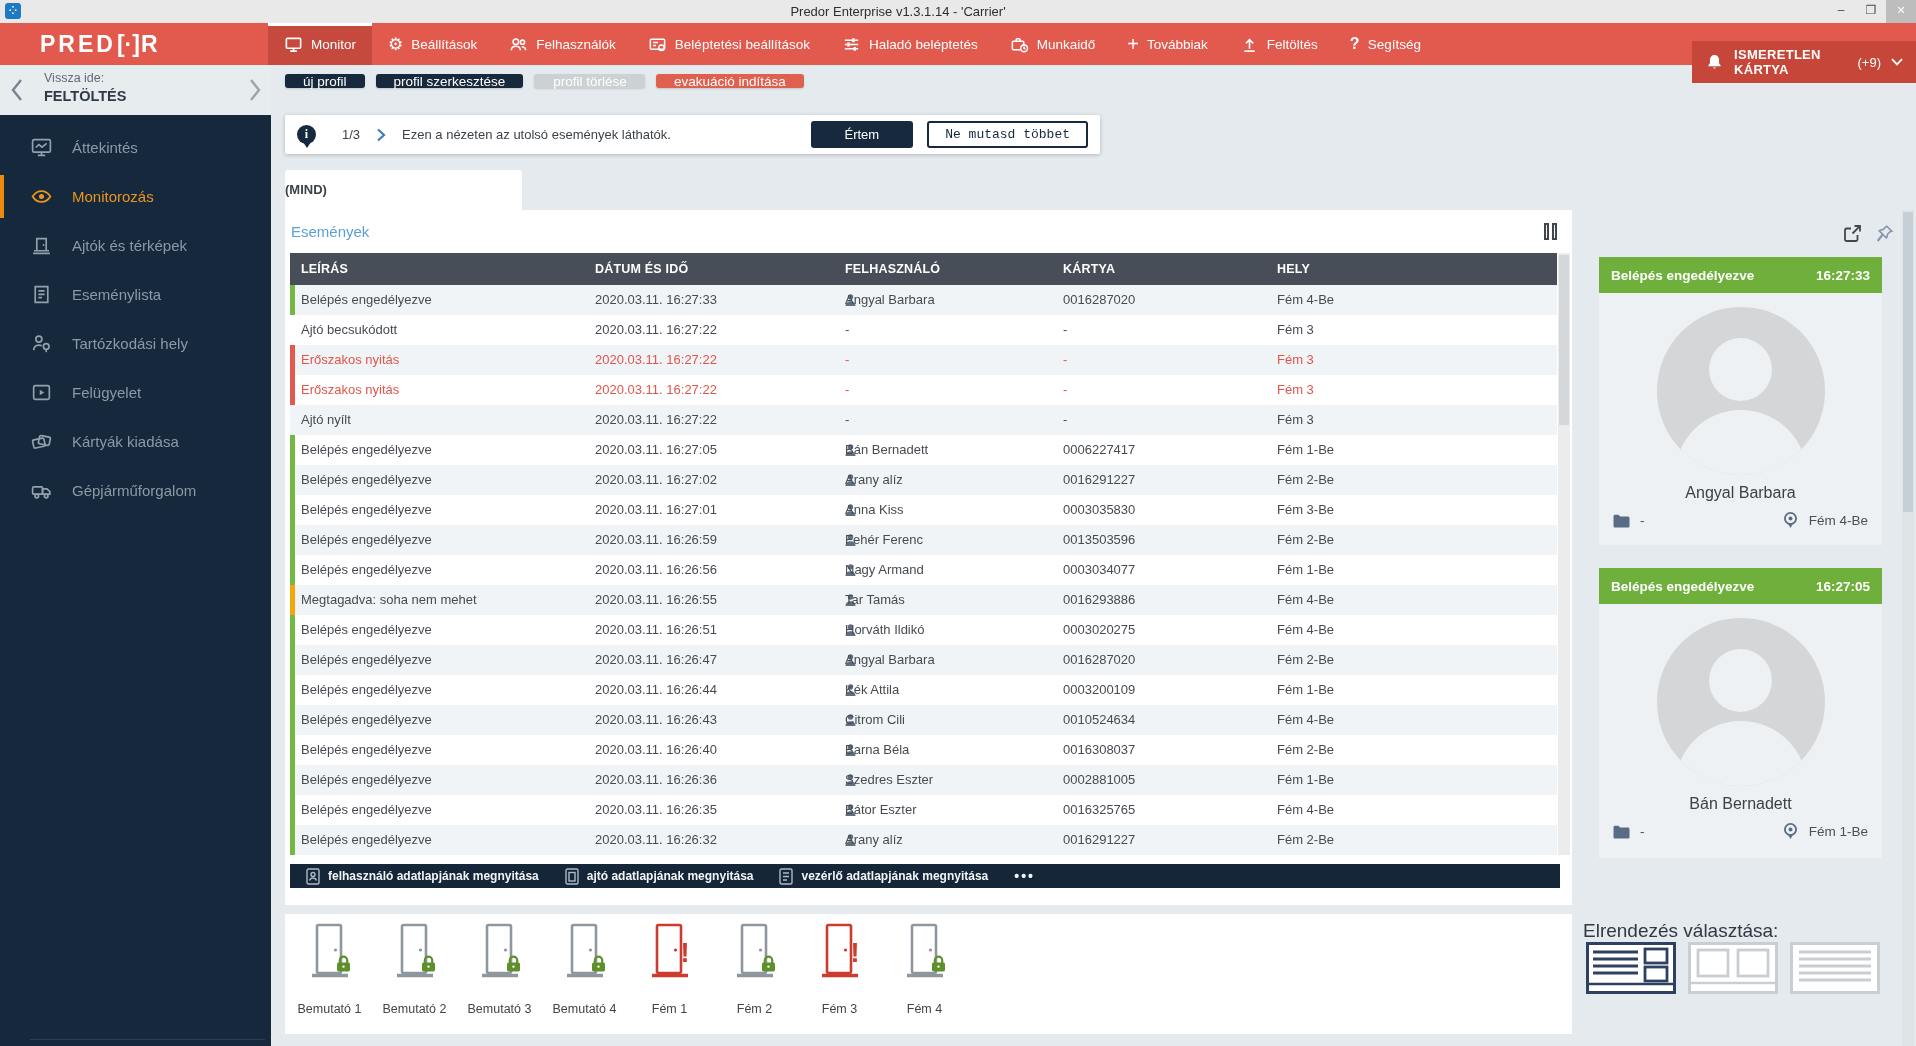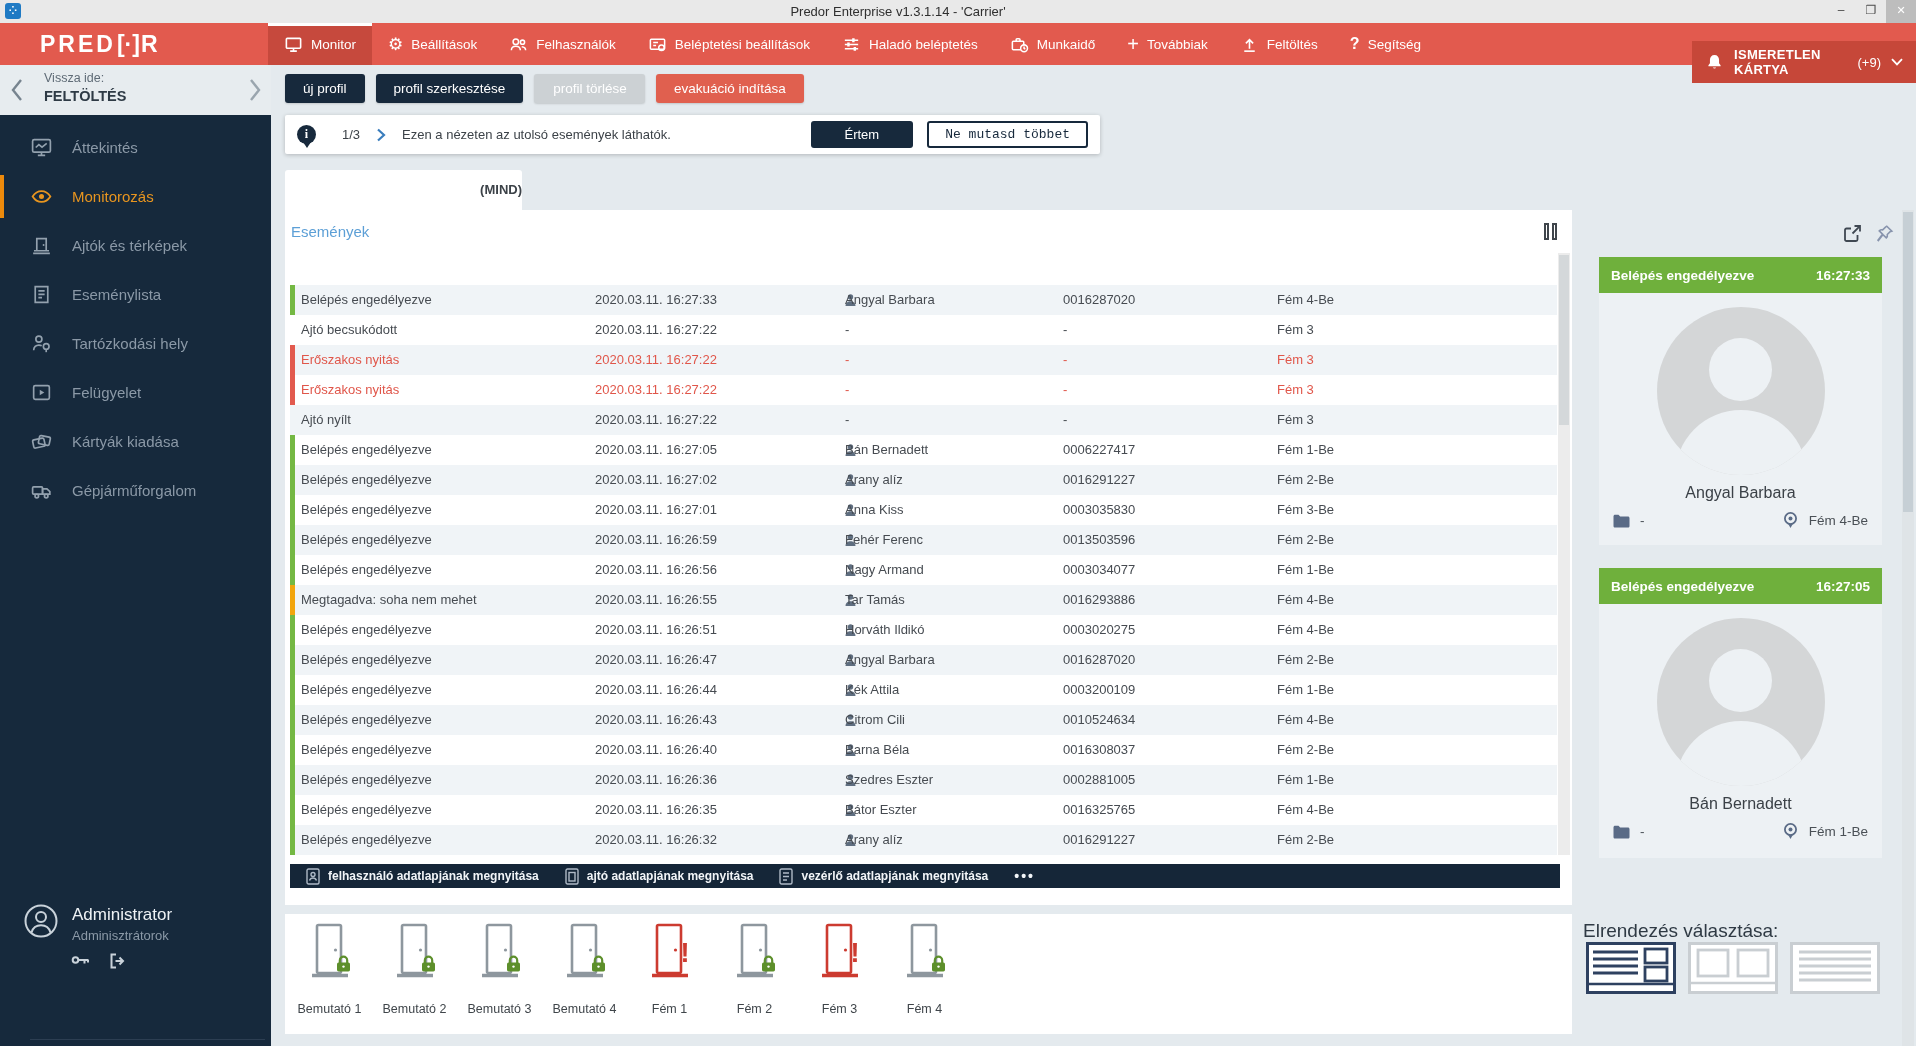--- a/index.html
+++ b/index.html
@@ -49,41 +49,41 @@
   .user-block { position:absolute; left:0; top:830px; width:271px; height:110px; }
   .user-name { position:absolute; left:72px; top:10px; font-size:17px; color:#eef2f5; }
   .user-role { position:absolute; left:72px; top:33px; font-size:13px; color:#8b99a7; }
   .user-avatar { position:absolute; left:23px; top:8px; }
   .user-actions { position:absolute; left:71px; top:58px; display:flex; gap:18px; }
   .side-divider { position:absolute; left:30px; top:974px; width:235px; height:1px; background:#2c3e52; }
   .clock-block { position:absolute; left:0; top:983px; width:271px; }
 
   
   .toolbar { position:absolute; left:285px; top:74px; display:flex; gap:11px; }
-  .tbtn { height:29px; border:none; border-radius:3px; padding:0 18px; font-size:13.5px; color:#fff;
+  .tbtn { height:14px; border:none; border-radius:3px; padding:0 18px; font-size:13.5px; color:#fff;
           font-family:inherit; box-shadow:0 1px 2px rgba(0,0,0,.15); }
   .tbtn.dark { background:#17293c; }
   .tbtn.disabled { background:#ccd1d4;padding-left:19px; }
   .tbtn.danger { background:#e0604f; }
 
   
   .banner { position:absolute; left:285px; top:115px; width:815px; height:39px; background:#fff; border-radius:2px;
             box-shadow:0 1px 4px rgba(0,0,0,.22); display:flex; align-items:center; padding:0 12px; }
   .info-pin { width:19px; height:19px; background:#17293c; border-radius:50%; color:#fff; font-size:12px; font-weight:700;
               text-align:center; line-height:19px; position:relative; margin-right:26px; font-family:"Liberation Serif",serif; }
   .info-pin::after { content:""; position:absolute; left:6px; top:17px; border:4px solid transparent; border-top:6px solid #17293c; }
   .banner-step { font-size:13px; color:#3c4248; margin-right:16px; }
   .banner-msg { font-size:13px; color:#3c4248; margin-left:16px; }
   .banner-buttons { margin-left:auto; display:flex; gap:14px; }
   .bbtn-ok { height:27px; padding:0 34px; background:#17293c; color:#fff; border:none; border-radius:3px; font-size:13px; font-family:inherit; }
   .bbtn-no { height:27px; padding:0 16px; background:#fff; color:#17293c; border:2px solid #17293c; border-radius:3px; font-size:13px; font-family:Liberation Mono, monospace; }
 
   
   .tab { position:absolute; left:285px; top:170px; width:237px; height:40px; background:#fff; border-radius:3px 3px 0 0;
-         text-align:right; line-height:40px; font-size:13px; font-weight:700; color:#3c4248; }
+         text-align:left; line-height:40px; font-size:13px; font-weight:700; color:#3c4248; }
   .panel { position:absolute; left:285px; top:210px; width:1287px; height:695px; background:#fff; }
   .events-title { position:absolute; left:6px; top:13px; font-size:15px; color:#5c9fd6; }
   .pause-icon { position:absolute; right:12px; top:13px; width:16px; height:17px; display:flex; gap:3px; }
   .pause-icon i { width:5px; height:17px; border:2px solid #3f454b; }
   .thead { position:absolute; left:5px; top:43px; width:1267px; height:32px; background:#484e58; }
   .thead span { position:absolute; top:0; line-height:32px; font-size:12.5px; font-weight:700; color:#fff; letter-spacing:.2px; }
   .h-desc{left:11px;} .h-dt{left:305px;} .h-user{left:555px;} .h-card{left:773px;} .h-place{left:987px;}
   .rows { position:absolute; left:5px; top:75px; width:1267px; height:570px; }
   .evrow { position:relative; height:30px; border-left:5px solid transparent; font-size:13px; color:#464b51; }
   .rows .evrow:nth-child(odd) { background:#f0f4f7; }
@@ -295,39 +295,20 @@
       <li class="side-item">
         <svg width="23" height="23" viewBox="0 0 22 22" fill="none" stroke="#93a1ae" stroke-width="1.6">
             <rect x="2.5" y="7.5" width="9.5" height="7" rx="1"></rect>
             <path d="M12 9.5h4.2l2.8 2.6v2.4H12z"></path>
             <circle cx="6.5" cy="16.3" r="1.7"></circle>
             <circle cx="15.5" cy="16.3" r="1.7"></circle>
           </svg>
         <span>Gépjárműforgalom</span>
       </li>
     </ul>
-    <div class="user-block">
-      <svg class="user-avatar" width="36" height="36" viewBox="0 0 36 36" fill="none" stroke="#c9d2da" stroke-width="2">
-          <circle cx="18" cy="18" r="15.5"></circle>
-          <circle cx="18" cy="14" r="5"></circle>
-          <path d="M8.5 29.5c1.5-5 5-7.2 9.5-7.2s8 2.2 9.5 7.2"></path>
-        </svg>
-      <span class="user-name">Administrator</span>
-      <span class="user-role">Adminisztrátorok</span>
-      <div class="user-actions">
-        <svg width="20" height="14" viewBox="0 0 20 14" fill="none" stroke="#c9d2da" stroke-width="2">
-            <circle cx="4.5" cy="7" r="2.8"></circle>
-            <path d="M7.5 7h10M13.5 7v3.5M17 7v2.5"></path>
-          </svg>
-        <svg width="18" height="16" viewBox="0 0 18 16" fill="none" stroke="#c9d2da" stroke-width="2">
-            <path d="M7 1.5H2.5v13H7"></path>
-            <path d="M10.5 4.5 14 8l-3.5 3.5M14 8H6.5"></path>
-          </svg>
-      </div>
-    </div>
     <div class="side-divider"></div>
     <div class="clock-block">
       
       
       
     </div>
   </aside>
 
   <div class="toolbar">
     <button class="tbtn dark">új profil</button>
@@ -350,20 +331,27 @@
   </div>
 
   <div class="tab">(MIND)</div>
 
   <div class="panel">
     <span class="events-title">Események</span>
     <div class="pause-icon">
         <i></i>
         <i></i>
       </div>
+    <div class="thead">
+      <span class="h-desc">LEÍRÁS</span>
+      <span class="h-dt">DÁTUM ÉS IDŐ</span>
+      <span class="h-user">FELHASZNÁLÓ</span>
+      <span class="h-card">KÁRTYA</span>
+      <span class="h-place">HELY</span>
+    </div>
     <div class="rows">
 
         <div class="evrow granted">
           <span class="c-desc">Belépés engedélyezve</span>
           <span class="c-dt">2020.03.11. 16:27:33</span>
           <span class="c-user person">
             <svg width="11" height="13" viewBox="0 0 11 13" fill="#5f6e80">
               <circle cx="5.5" cy="3" r="2.7"></circle>
               <path d="M.5 12c0-3.1 2.2-4.8 5-4.8s5 1.7 5 4.8z"></path>
             </svg>

